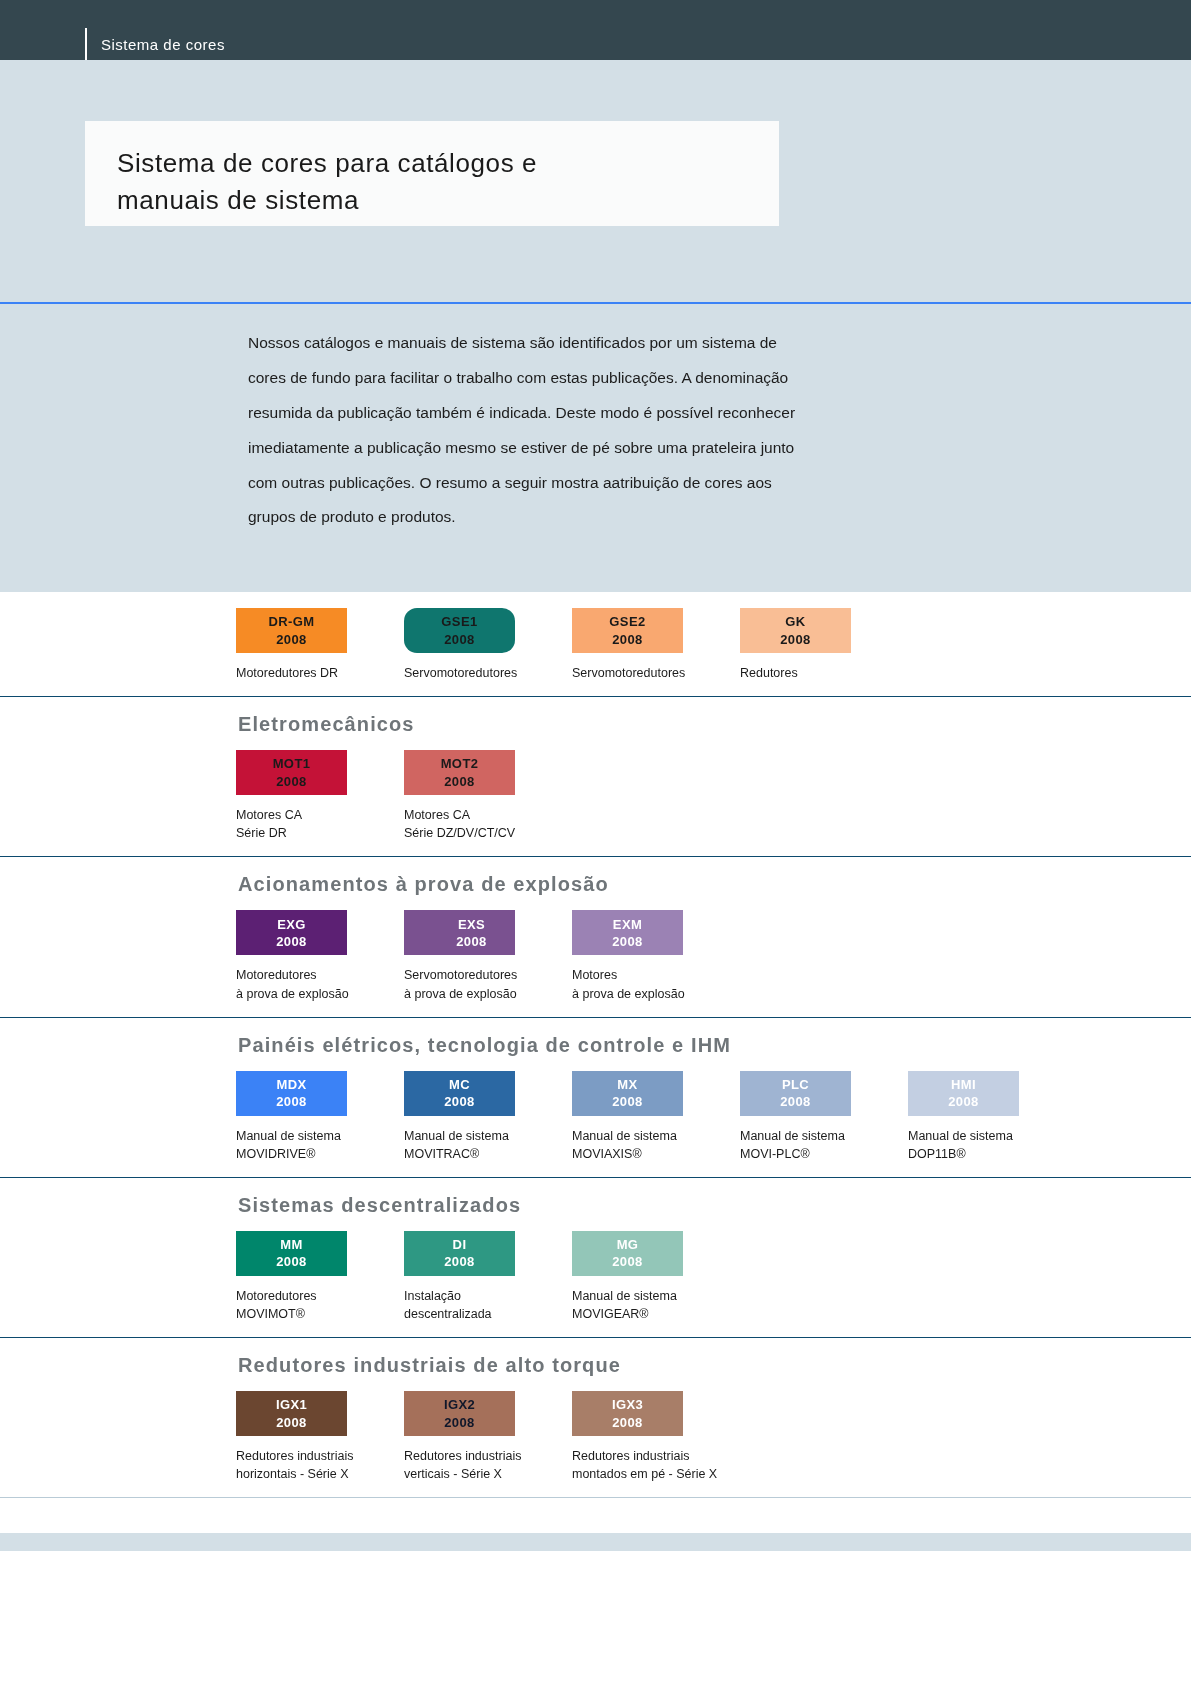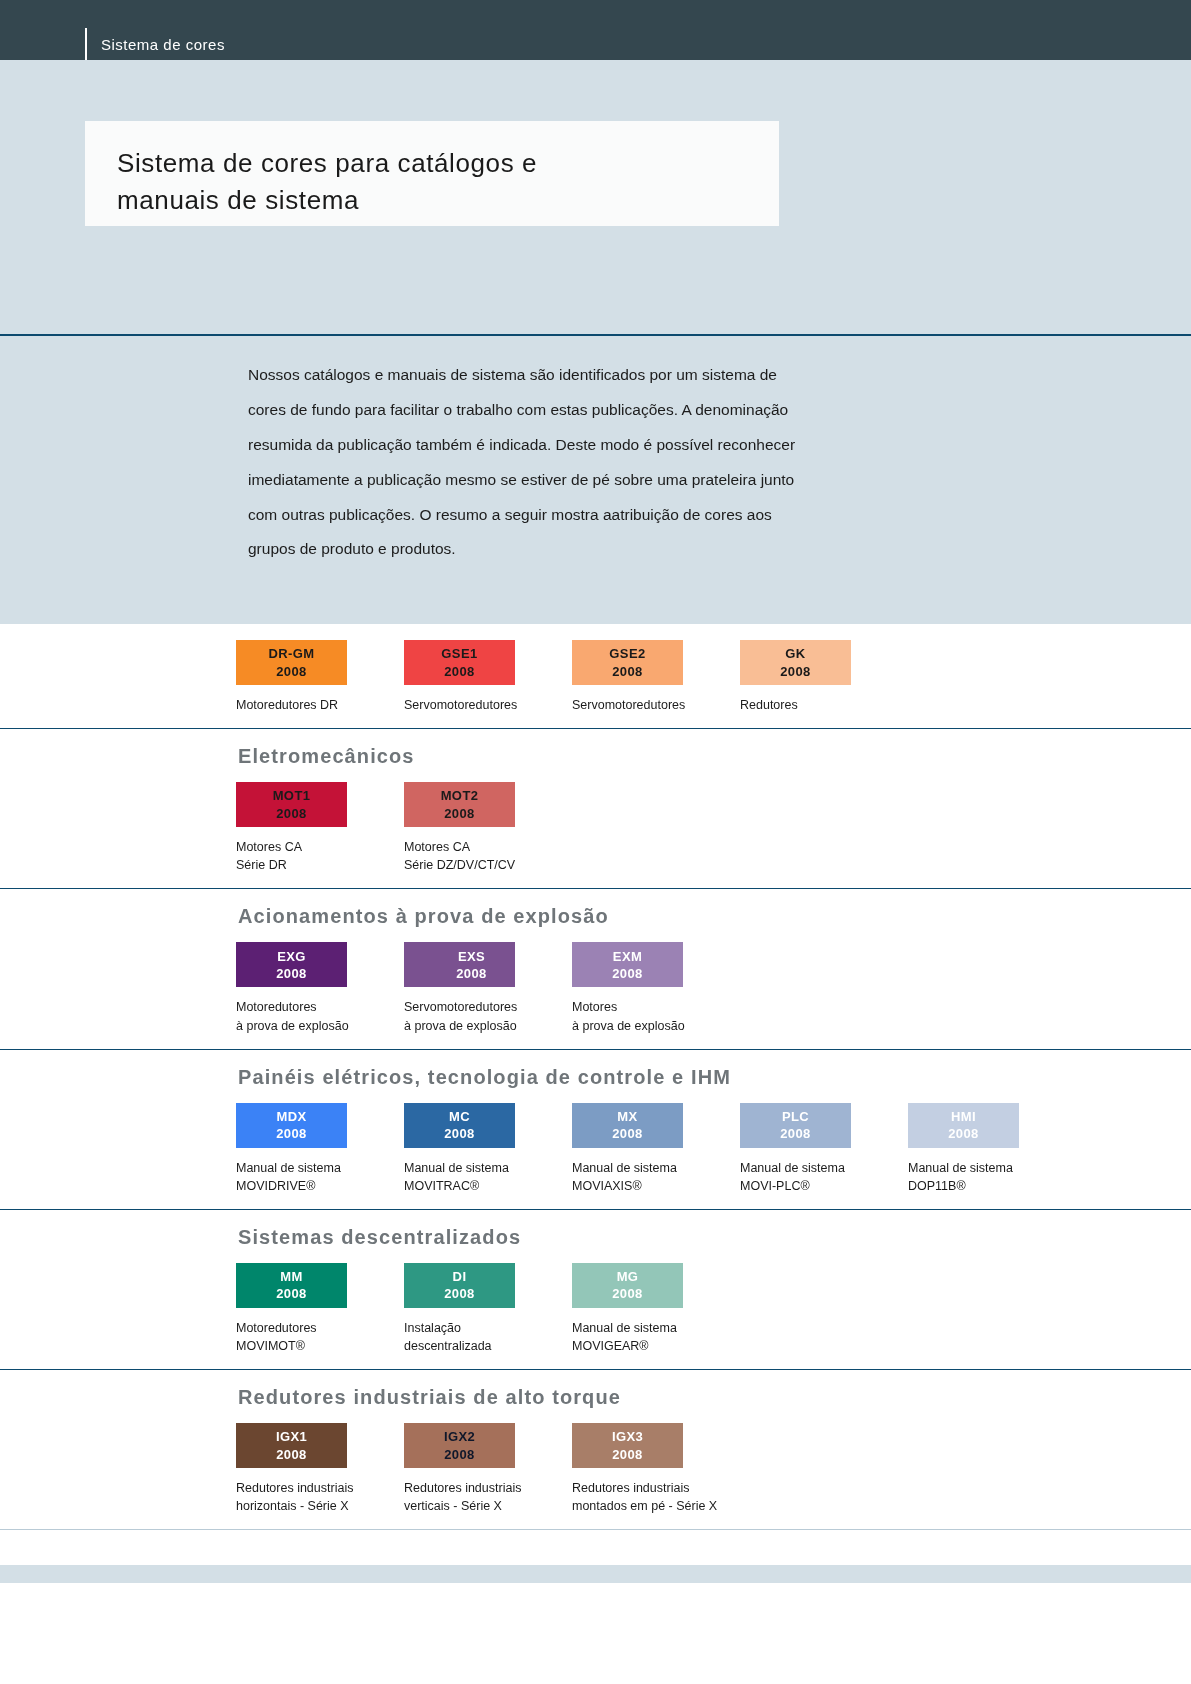--- a/index.html
+++ b/index.html
@@ -45,21 +45,21 @@
     color: #ffffff;
     font-size: 15px;
     letter-spacing: 0.5px;
     padding-left: 14px;
     white-space: nowrap;
   }
 
   
   .hero {
     background: #d3dfe6;
-    height: 274px;
+    height: 242px;
     position: relative;
   }
   .title-card {
     position: absolute;
     left: 85px;
     top: 61px;
     width: 694px;
     height: 105px;
     background: #fafbfb;
     padding: 24px 0 0 32px;
@@ -70,21 +70,21 @@
     color: #1a1a1a;
     line-height: 1.42;
     letter-spacing: 0.6px;
   }
 
   
   .intro-band {
     background: #d3dfe6;
     height: 290px;
     padding-top: 22px;
-    border-top: 2px solid #0c4a6e;
+    border-top: 2px solid #3b82f6;
   }
   .intro-text {
     width: 560px;
     margin-left: 248px;
     font-family: "Liberation Sans Narrow", "Liberation Sans", sans-serif;
     font-size: 15.5px;
     line-height: 2.25;
     color: #1c1c1c;
   }
 
@@ -184,21 +184,21 @@
       <div class="section">
         <div class="swatch-row">
           <div class="swatch-cell">
             <div class="swatch" style="background: rgb(246, 139, 37); color: rgb(26, 26, 26);">
               <div class="code">DR-GM</div>
               <div class="year">2008</div>
             </div>
             <div class="caption">Motoredutores DR</div>
           </div>
           <div class="swatch-cell">
-            <div class="swatch" style="background: #ef4444; color: rgb(26, 26, 26);">
+            <div class="swatch" style="background: #0f766e; color: rgb(26, 26, 26); border-radius: 13px;">
               <div class="code">GSE1</div>
               <div class="year">2008</div>
             </div>
             <div class="caption">Servomotoredutores</div>
           </div>
           <div class="swatch-cell">
             <div class="swatch" style="background: rgb(249, 168, 112); color: rgb(26, 26, 26);">
               <div class="code">GSE2</div>
               <div class="year">2008</div>
             </div>

